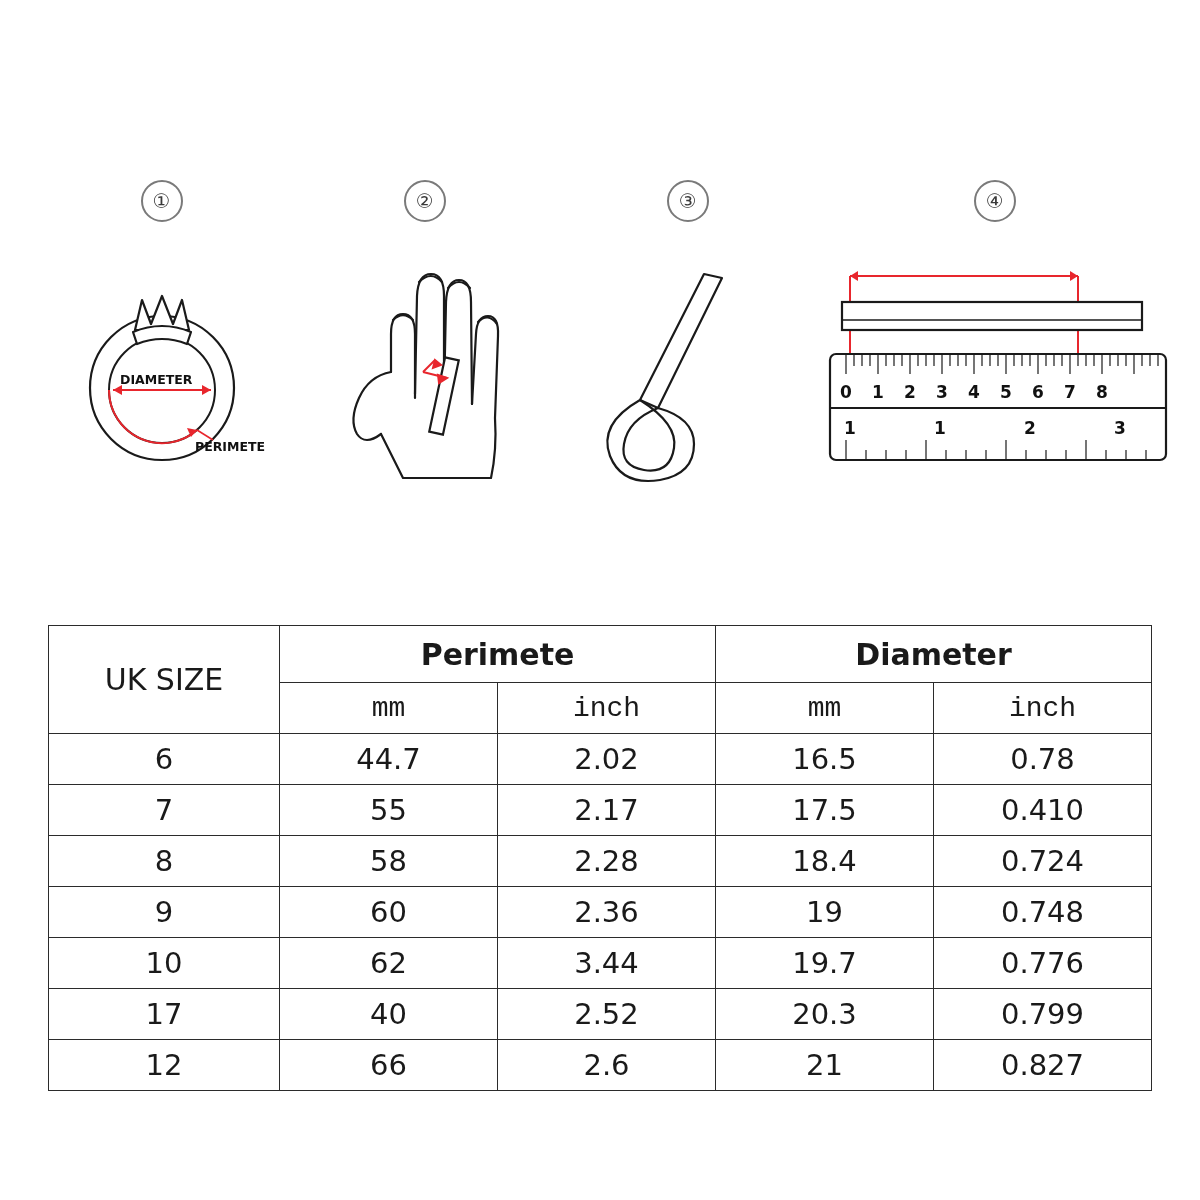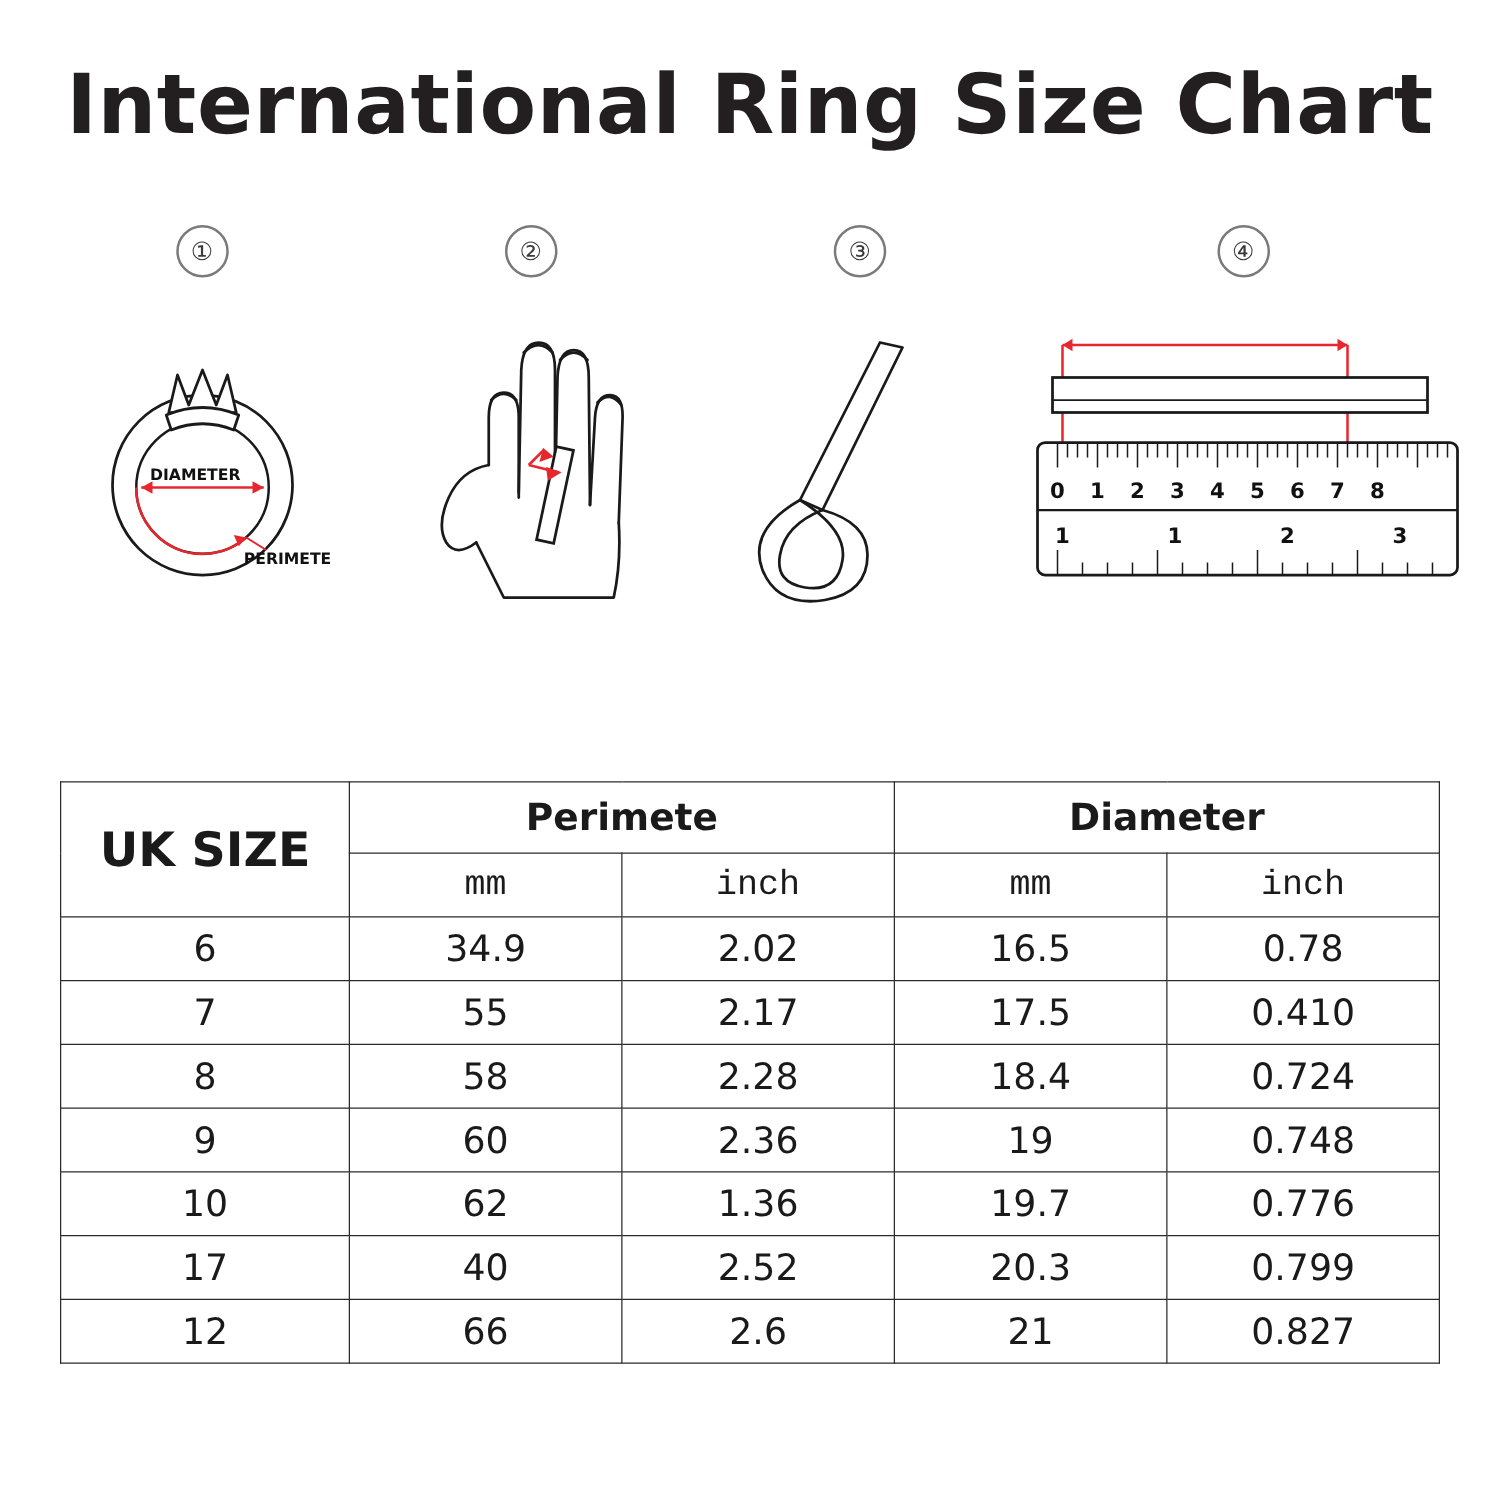--- a/index.html
+++ b/index.html
@@ -97,22 +97,22 @@
     text-align: center;
     font-family: "DejaVu Sans", sans-serif;
     color: #1a1a1a;
   }
   table.size-table th.group {
     font-size: 30px;
     font-weight: bold;
     height: 54px;
   }
   table.size-table th.uk {
-    font-size: 38px;
-    font-weight: bold;
+    font-size: 30px;
+    font-weight: normal;
     width: 228px;
   }
   table.size-table th.sub {
     font-size: 28px;
     font-weight: normal;
     height: 48px;
     font-family: Liberation Mono, monospace;
   }
   table.size-table td {
     font-size: 29px;
@@ -124,23 +124,20 @@
   .col-dmm { width: 219px; }
   .col-dinch { width: 219px; }
 
   svg { display: block; }
 </style>
 </head>
 <body>
 
 <div class="page">
 
-  <div class="title-bar">
-    <div class="title">International Ring Size Chart</div>
-  </div>
 
   <div class="steps">
 
     <div class="step">
       <div class="step-num">①</div>
       <div class="step-art">
         <svg width="230" height="230" viewBox="0 0 230 230">
 
           <circle cx="115" cy="130" r="72" fill="none" stroke="#1a1a1a" stroke-width="2.2"></circle>
 
@@ -328,21 +325,21 @@
         <tr>
           <th class="sub col-mm">mm</th>
           <th class="sub col-inch">inch</th>
           <th class="sub col-dmm">mm</th>
           <th class="sub col-dinch">inch</th>
         </tr>
       </thead>
       <tbody>
         <tr>
           <td>6</td>
-          <td>34.9</td>
+          <td>44.7</td>
           <td>2.02</td>
           <td>16.5</td>
           <td>0.78</td>
         </tr>
         <tr>
           <td>7</td>
           <td>55</td>
           <td>2.17</td>
           <td>17.5</td>
           <td>0.410</td>
@@ -357,21 +354,21 @@
         <tr>
           <td>9</td>
           <td>60</td>
           <td>2.36</td>
           <td>19</td>
           <td>0.748</td>
         </tr>
         <tr>
           <td>10</td>
           <td>62</td>
-          <td>1.36</td>
+          <td>3.44</td>
           <td>19.7</td>
           <td>0.776</td>
         </tr>
         <tr>
           <td>17</td>
           <td>40</td>
           <td>2.52</td>
           <td>20.3</td>
           <td>0.799</td>
         </tr>

